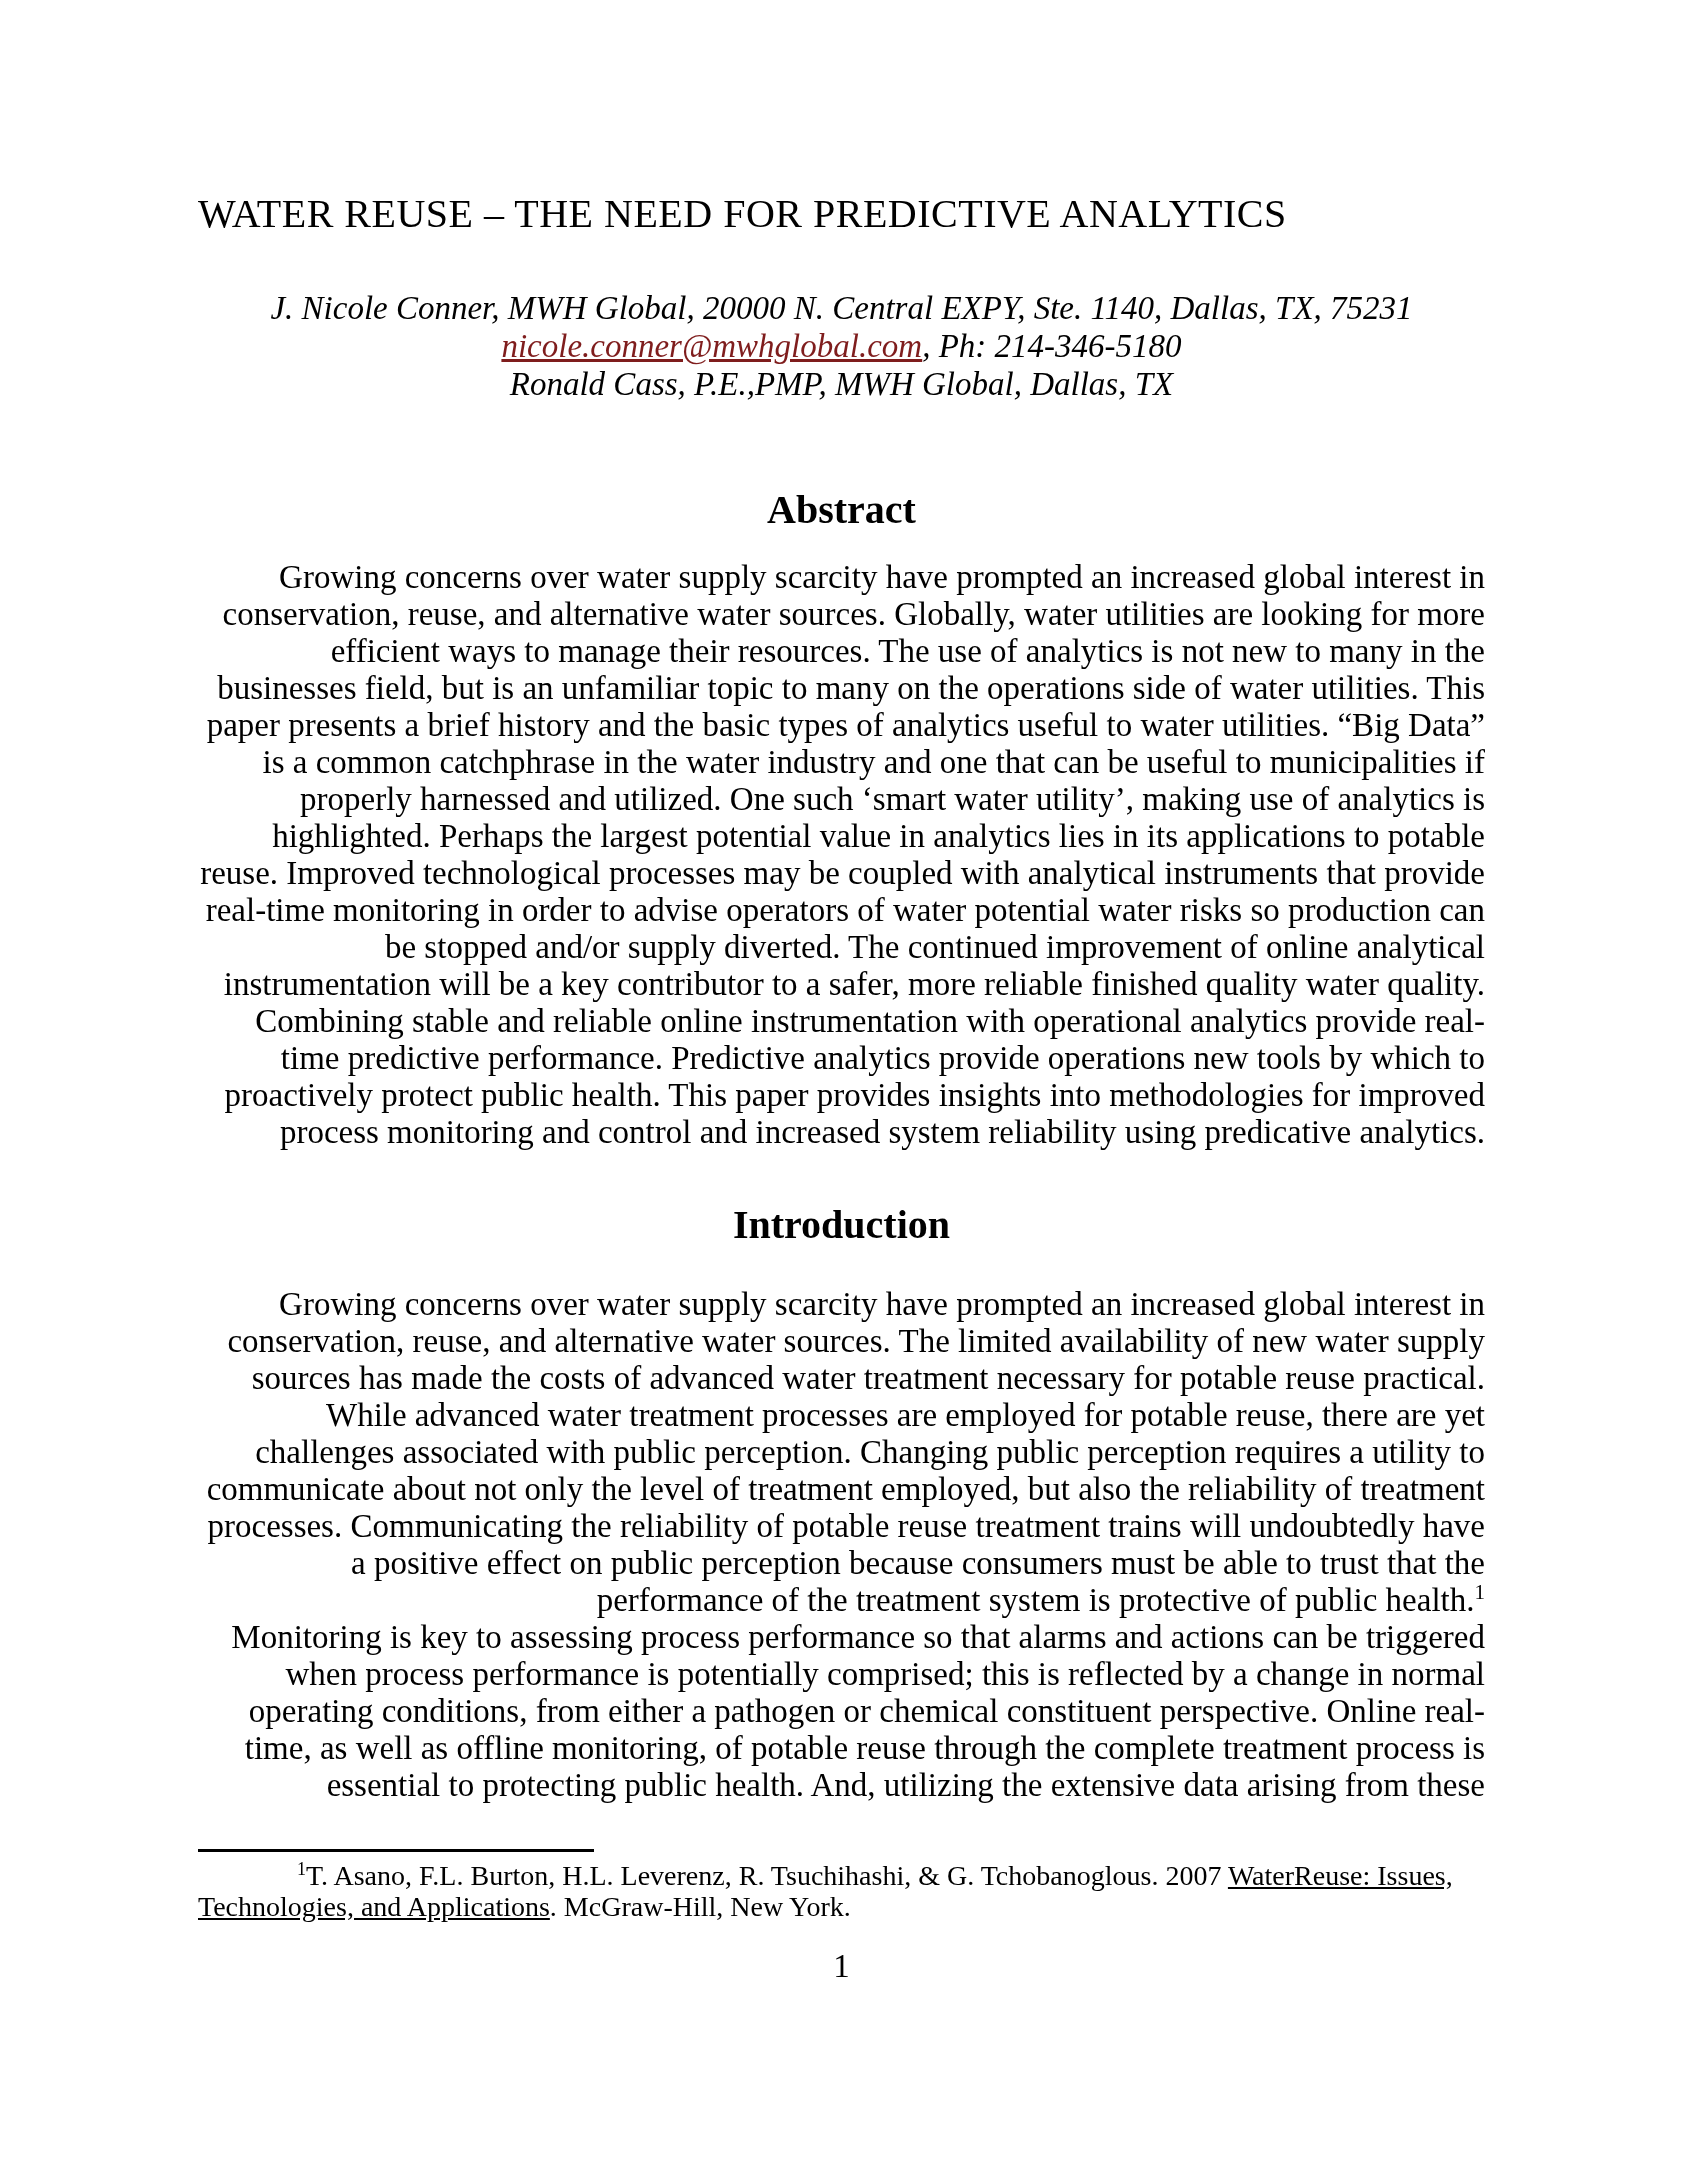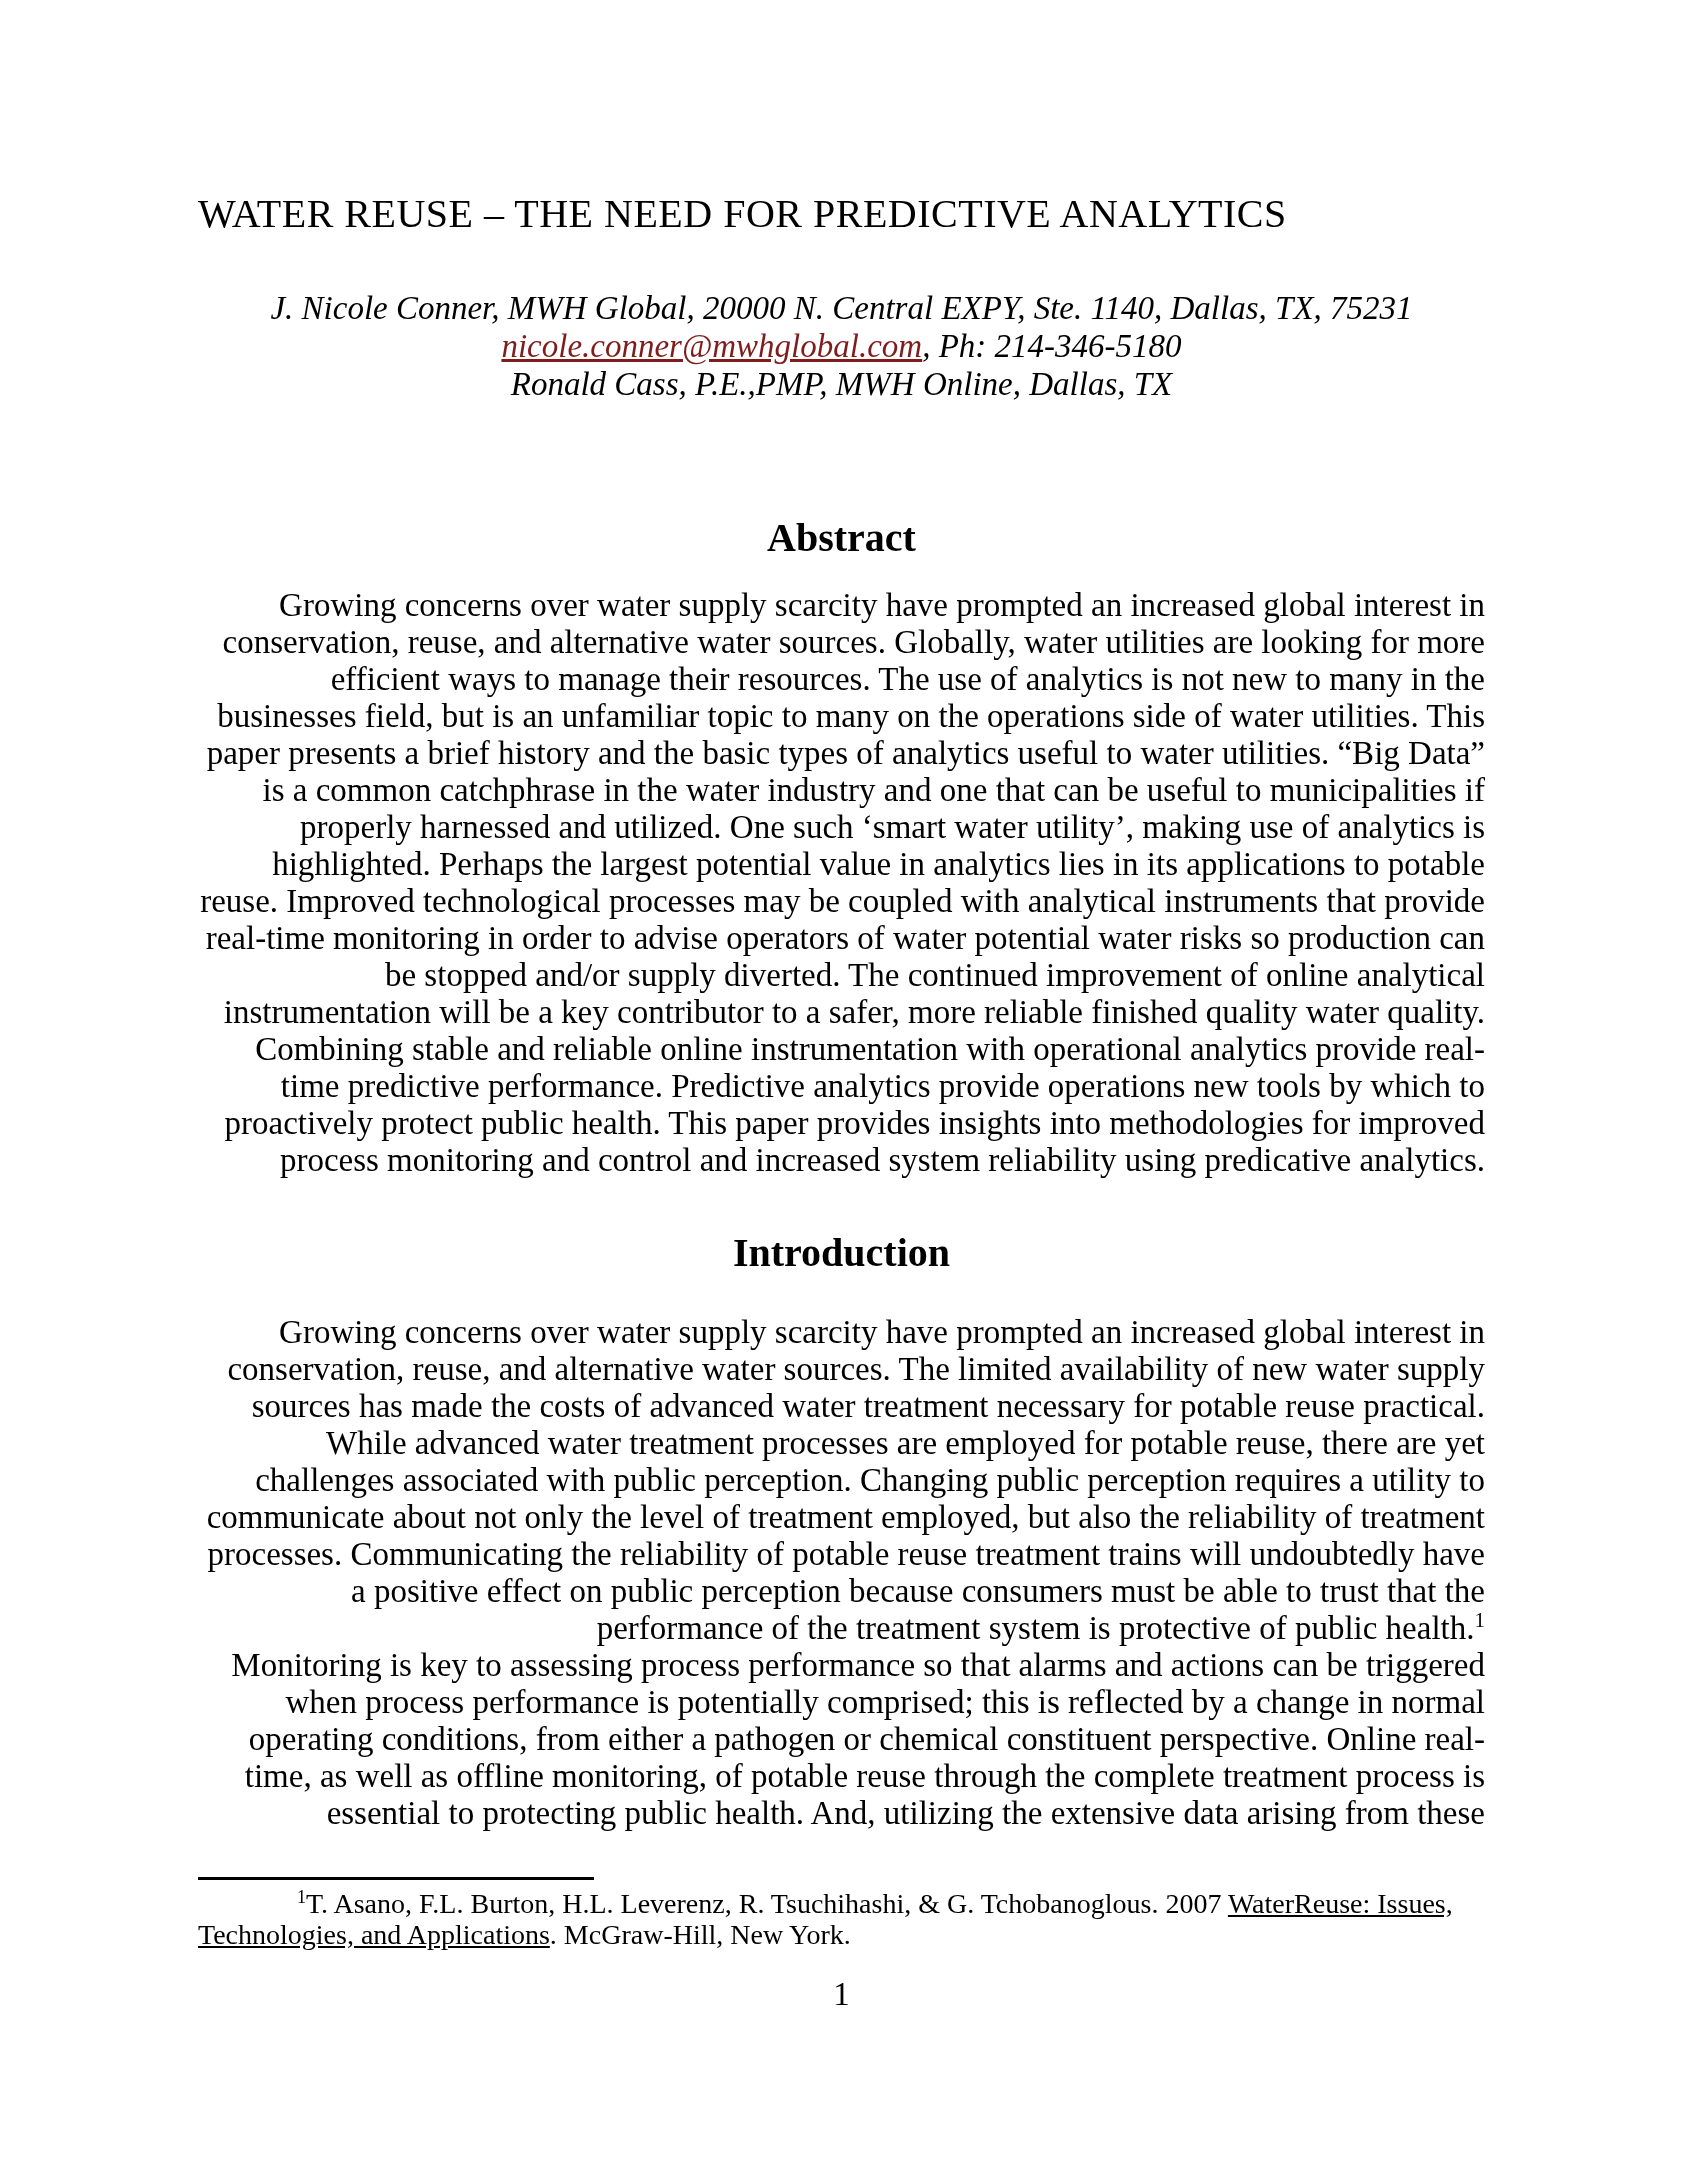--- a/index.html
+++ b/index.html
@@ -32,21 +32,21 @@
   .byline a {
     color: #7f1d1d;
     text-decoration: underline;
   }
   .section-heading {
     font-size: 40px;
     line-height: 48px;
     font-weight: bold;
     text-align: center;
   }
-  .heading-abstract { margin-top: 111px; }
+  .heading-abstract { margin-top: 83px; }
   .heading-introduction { margin-top: 50px; text-align: center; }
   .body-para {
     text-align: right;
   }
   .abstract-body { margin-top: 25px; }
   .intro-para1 { margin-top: 37px; }
   .intro-para2 { }
   sup.fn-ref {
     font-size: 21px;
     line-height: 0;
@@ -82,21 +82,21 @@
 
 <div class="page">
 
   <div class="paper-title">WATER REUSE – THE NEED FOR PREDICTIVE ANALYTICS</div>
 
   <div class="byline">
     <div>J. Nicole Conner, MWH Global, 20000 N. Central EXPY, Ste. 1140, Dallas, TX, 75231</div>
     <div>
       <a>nicole.conner@mwhglobal.com</a><span>, Ph: 214-346-5180</span>
     </div>
-    <div>Ronald Cass, P.E.,PMP, MWH Online, Dallas, TX</div>
+    <div>Ronald Cass, P.E.,PMP, MWH Global, Dallas, TX</div>
   </div>
 
   <div class="section-heading heading-abstract">Abstract</div>
 
   <div class="body-para abstract-body">Growing concerns over water supply scarcity have prompted an increased global interest in conservation, reuse, and alternative water sources. Globally, water utilities are looking for more efficient ways to manage their resources. The use of analytics is not new to many in the businesses field, but is an unfamiliar topic to many on the operations side of water utilities. This paper presents a brief history and the basic types of analytics useful to water utilities. “Big Data” is a common catchphrase in the water industry and one that can be useful to municipalities if properly harnessed and utilized. One such ‘smart water utility’, making use of analytics is highlighted. Perhaps the largest potential value in analytics lies in its applications to potable reuse. Improved technological processes may be coupled with analytical instruments that provide real-time monitoring in order to advise operators of water potential water risks so production can be stopped and/or supply diverted. The continued improvement of online analytical instrumentation will be a key contributor to a safer, more reliable finished quality water quality. Combining stable and reliable online instrumentation with operational analytics provide real-time predictive performance. Predictive analytics provide operations new tools by which to proactively protect public health. This paper provides insights into methodologies for improved process monitoring and control and increased system reliability using predicative analytics.</div>
 
   <div class="section-heading heading-introduction">Introduction</div>
 
   <div class="body-para intro-para1"><span>Growing concerns over water supply scarcity have prompted an increased global interest in conservation, reuse, and alternative water sources. The limited availability of new water supply sources has made the costs of advanced water treatment necessary for potable reuse practical. While advanced water treatment processes are employed for potable reuse, there are yet challenges associated with public perception. Changing public perception requires a utility to communicate about not only the level of treatment employed, but also the reliability of treatment processes. Communicating the reliability of potable reuse treatment trains will undoubtedly have a positive effect on public perception because consumers must be able to trust that the performance of the treatment system is protective of public health.</span><sup class="fn-ref">1</sup></div>
 

